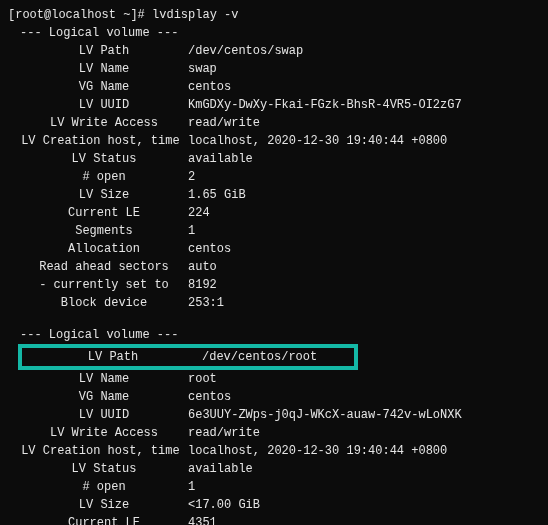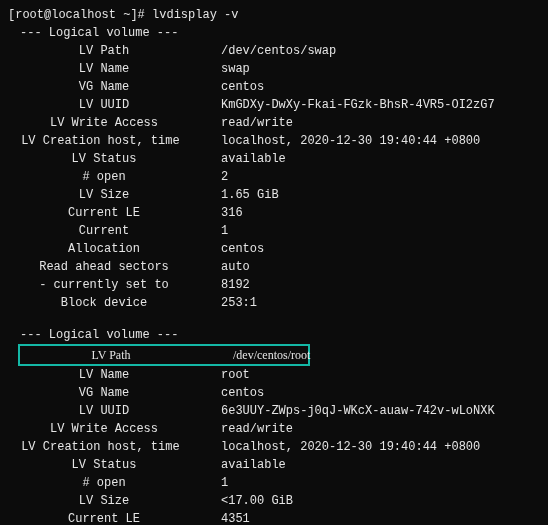--- a/index.html
+++ b/index.html
@@ -7,49 +7,48 @@
       background: #0c0c0c;
       color: #e5e5e5;
       font-family: Consolas, 'Courier New', monospace;
       font-size: 12px;
       line-height: 1.5;
       padding: 6px 8px;
       width: 548px;
     }
     .row { white-space: pre; }
     .key { display: inline-block; width: 180px; padding-left: 12px; vertical-align: top; text-align: center; }
-    .val { display: inline; margin-left: 33px; }
+    .val { display: inline; }
     .divider { padding-left: 12px; font-family: Liberation Mono, monospace; }
     .hl-box {
-      border: 2px solid #14b8a6;
+      border: 4px solid #14b8a6;
       margin-left: 10px;
       padding: 0 0 0 2px;
-      width: 292px;
-      font-family: Liberation Serif, serif;
+      width: 340px;
     }
     .hl-box .key { width: 178px; padding-left: 0; }
     .blank { height: 14px; }
   </style>
 </head>
 <body>
 
 <div class="row">[root@localhost ~]# lvdisplay -v</div>
 <div class="row divider">--- Logical volume ---</div>
 
 <div class="row"><span class="key">LV Path</span><span class="val">/dev/centos/swap</span></div>
 <div class="row"><span class="key">LV Name</span><span class="val">swap</span></div>
 <div class="row"><span class="key">VG Name</span><span class="val">centos</span></div>
 <div class="row"><span class="key">LV UUID</span><span class="val">KmGDXy-DwXy-Fkai-FGzk-BhsR-4VR5-OI2zG7</span></div>
 <div class="row"><span class="key">LV Write Access</span><span class="val">read/write</span></div>
 <div class="row"><span class="key">LV Creation host, time </span><span class="val">localhost, 2020-12-30 19:40:44 +0800</span></div>
 <div class="row"><span class="key">LV Status</span><span class="val">available</span></div>
 <div class="row"><span class="key"># open</span><span class="val">2</span></div>
 <div class="row"><span class="key">LV Size</span><span class="val">1.65 GiB</span></div>
-<div class="row"><span class="key">Current LE</span><span class="val">316</span></div>
-<div class="row"><span class="key">Current</span><span class="val">1</span></div>
+<div class="row"><span class="key">Current LE</span><span class="val">224</span></div>
+<div class="row"><span class="key">Segments</span><span class="val">1</span></div>
 <div class="row"><span class="key">Allocation</span><span class="val">centos</span></div>
 <div class="row"><span class="key">Read ahead sectors</span><span class="val">auto</span></div>
 <div class="row"><span class="key">- currently set to</span><span class="val">8192</span></div>
 <div class="row"><span class="key">Block device</span><span class="val">253:1</span></div>
 
 <div class="blank"></div>
 <div class="row divider">--- Logical volume ---</div>
 
 <div class="hl-box">
   <div class="row"><span class="key">LV Path</span><span class="val">/dev/centos/root</span></div>

